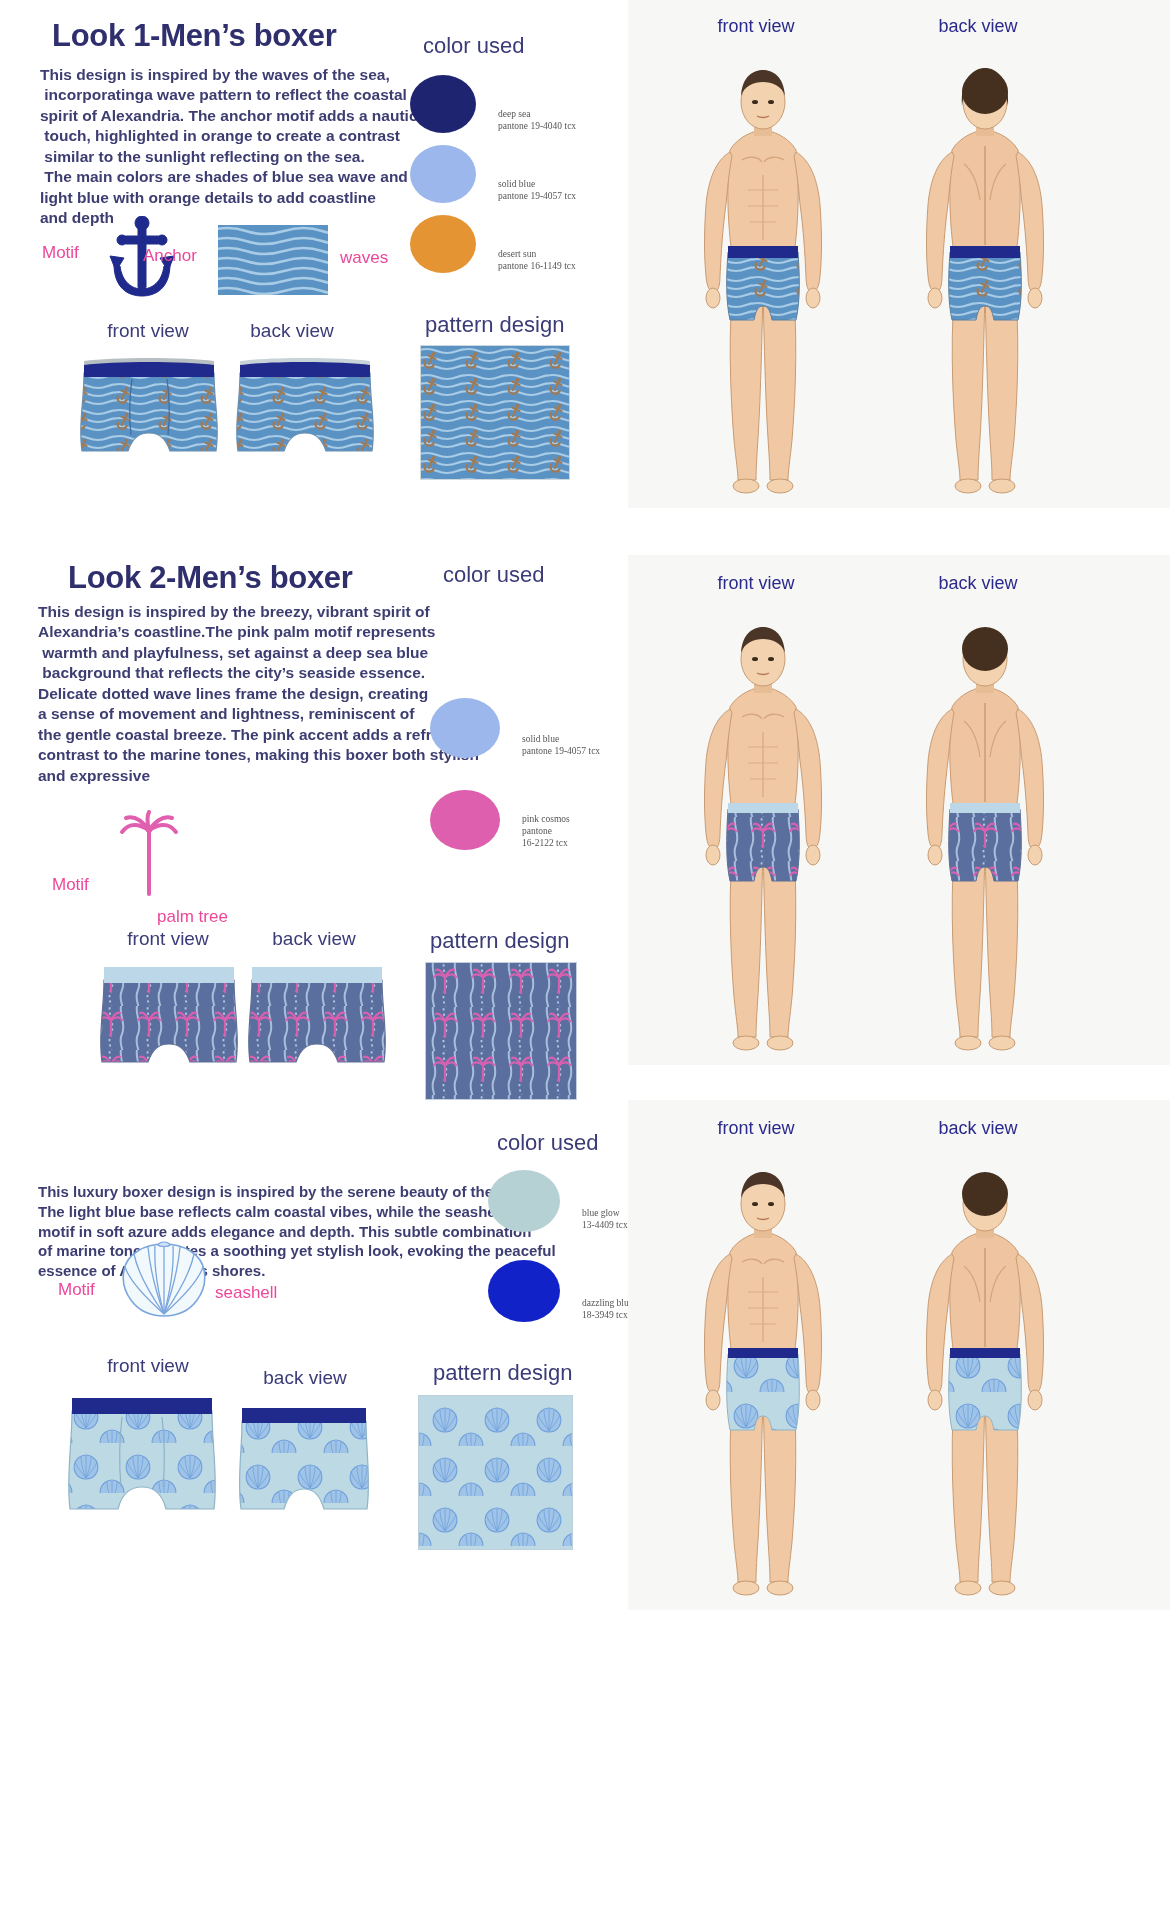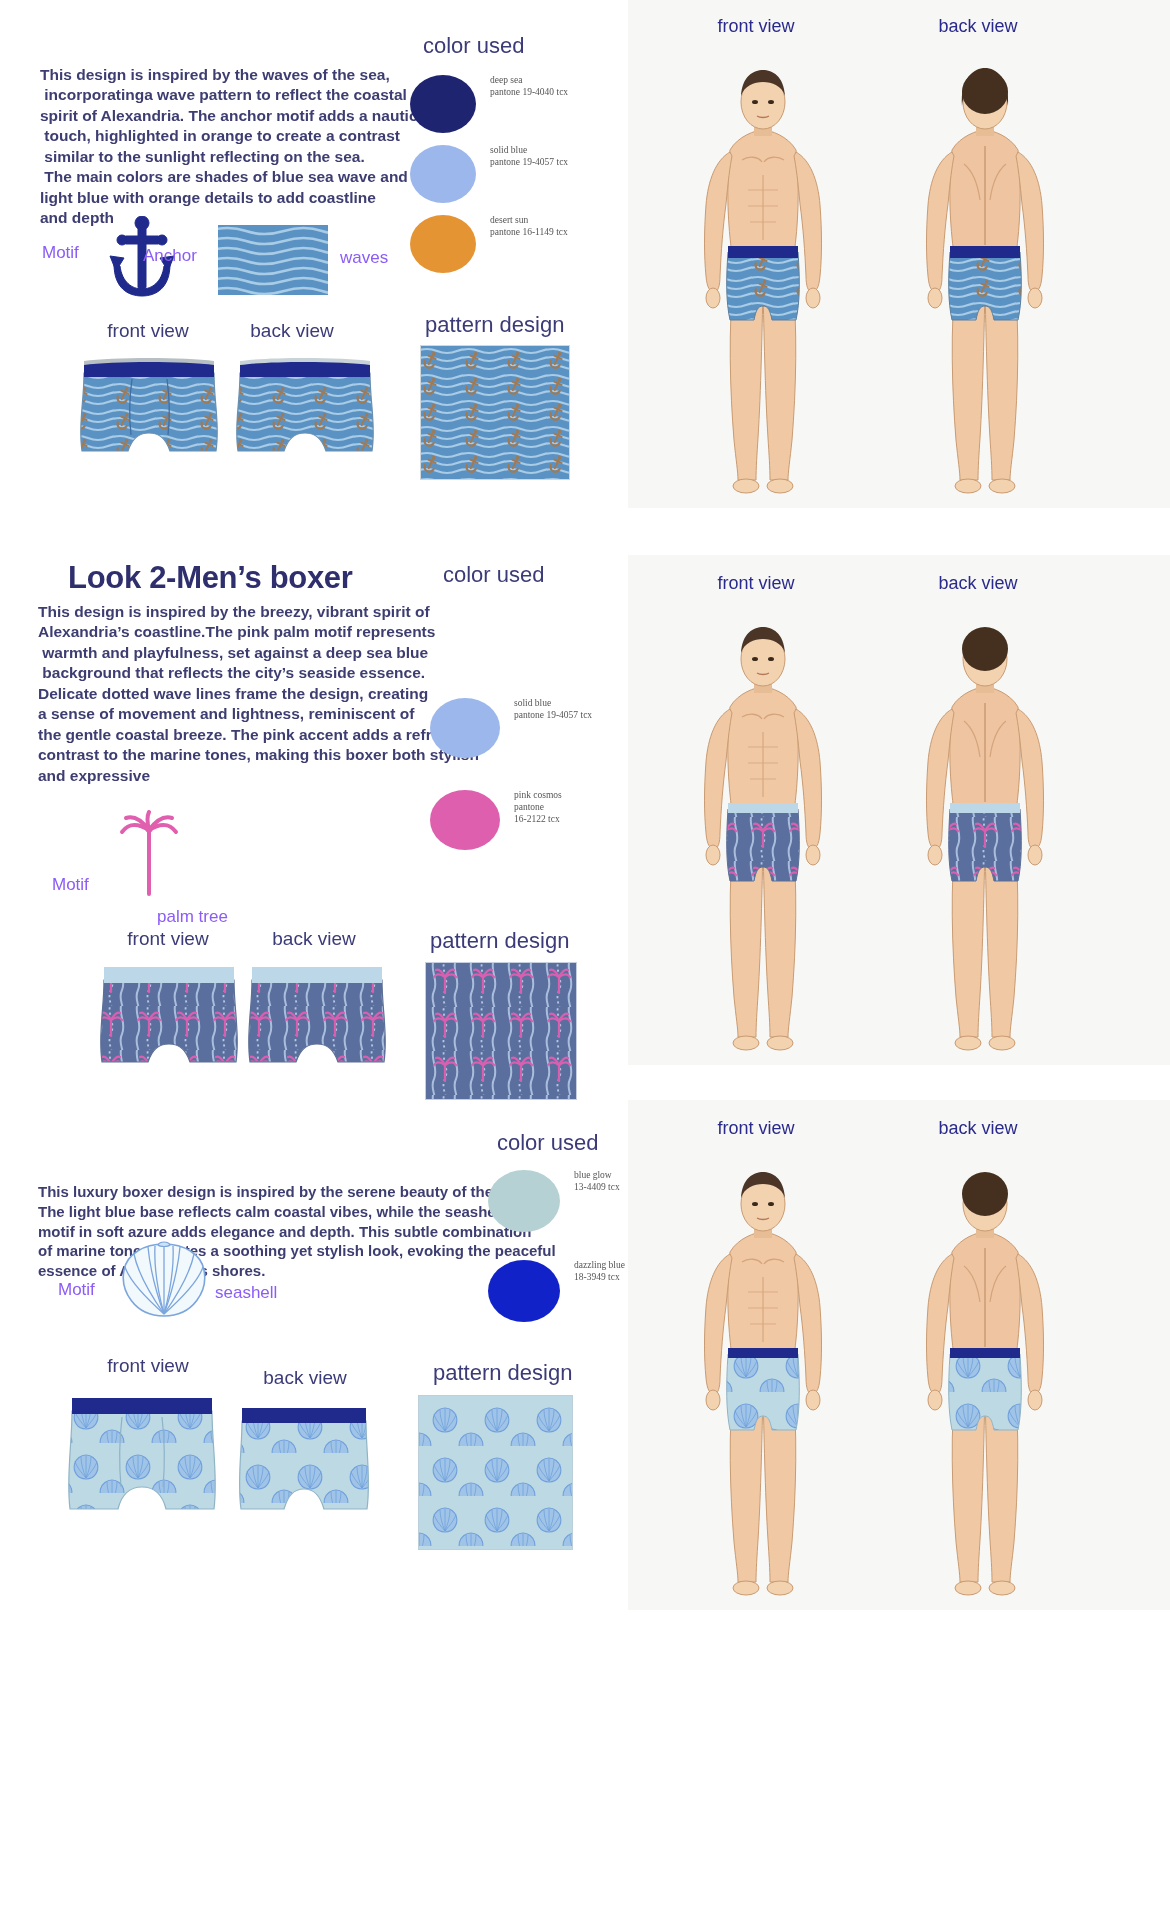--- a/index.html
+++ b/index.html
@@ -41,23 +41,23 @@
     color: #3b3b78;
     font-weight: 500;
     text-align: center;
   }
   .model-view-label {
     font-size: 18px;
     color: #2a2a8c;
     font-weight: 500;
     text-align: center;
   }
-  .small-label { font-size: 17px; color: #8b5cf6; font-weight: 500; }
-
-  .swatch-row { display: flex; align-items: flex-start; gap: 14px; }
+  .small-label { font-size: 17px; color: #ec4899; font-weight: 500; }
+
+  .swatch-row { display: flex; align-items: flex-end; gap: 22px; }
   .swatch {
     border-radius: 50%;
     flex: 0 0 auto;
   }
   .swatch-text {
     font-family: "Liberation Serif", serif;
     font-size: 9.5px;
     line-height: 1.25;
     color: #555;
   }
@@ -69,20 +69,21 @@
     position: absolute;
     background: #f7f7f5;
   }
   .model-fig { position: absolute; }
 </style>
 </head>
 <body>
 
 <section class="look-section" id="look1">
 
+  <h1 class="abs look-title" style="left:52px; top:18px;">Look 1-Men’s boxer</h1>
 
   <div class="abs look-desc" style="left:40px; top:65px; width:400px;">
     <div>This design is inspired by the waves of the sea,</div>
     <div> incorporatinga wave pattern to reflect the coastal</div>
     <div>spirit of Alexandria. The anchor motif adds a nautical</div>
     <div> touch, highlighted in orange to create a contrast</div>
     <div> similar to the sunlight reflecting on the sea.</div>
     <div> The main colors are shades of blue sea wave and</div>
     <div>light blue with orange details to add coastline</div>
     <div>and depth</div>

